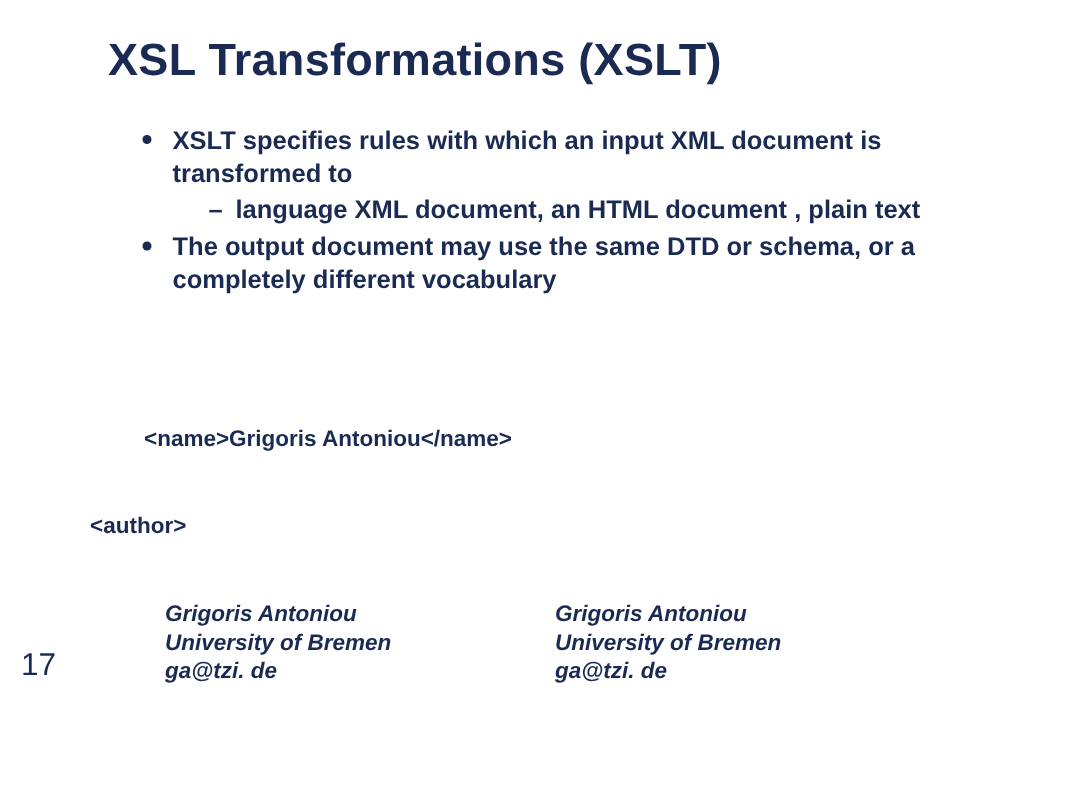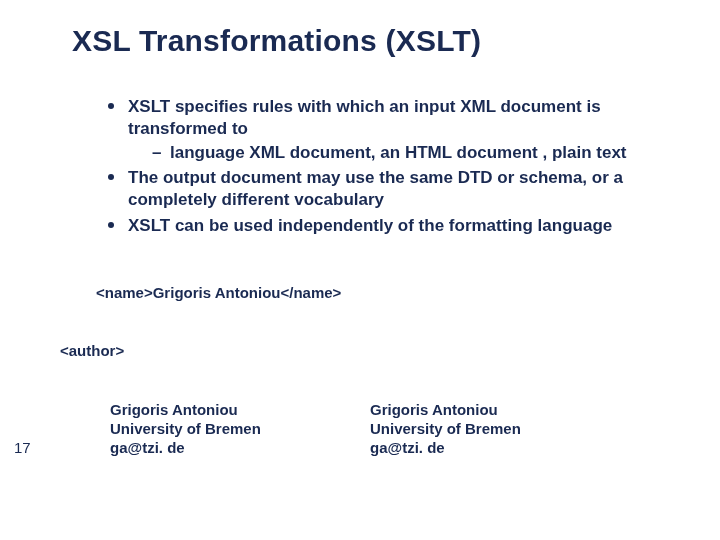--- a/index.html
+++ b/index.html
@@ -27,21 +27,21 @@
     letter-spacing: 0.2px;
   }
   .body {
     position: absolute;
     top: 80px;
     left: 90px;
     right: 50px;
   }
   ul.top {
     list-style: none;
-    margin: 16px;
+    margin: 3px;
     padding: 0;
     font-size: 17px;
     font-weight: bold;
     line-height: 1.28;
   }
   ul.top > li {
     position: relative;
     padding-left: 22px;
     margin-bottom: 4px;
   }
@@ -84,53 +84,53 @@
   .code .indent {
     display: inline-block;
     width: 36px;
   }
   .examples {
     position: absolute;
     top: 400px;
     left: 110px;
     right: 50px;
     display: flex;
+    font-style: italic;
   }
   .col {
     width: 260px;
     font-size: 15px;
     font-weight: bold;
     line-height: 1.28;
   }
   .page-num {
     position: absolute;
     left: 14px;
     bottom: 32px;
-    font-size: 15px;
+    font-size: 21px;
     font-weight: normal;
     color: #1a2a52;
   }
 </style>
 </head>
 <body>
 
 <div class="slide">
 
   <div class="title">XSL Transformations (XSLT)</div>
 
   <div class="body">
     <ul class="top">
       <li>
         <span>XSLT specifies rules with which an input XML document is transformed to</span>
         <ul class="sub">
           <li>language XML document, an HTML document , plain text</li>
         </ul>
       </li>
       <li>The output document may use the same DTD or schema, or a completely different vocabulary</li>
-      <li>XSLT can be used independently of the formatting language</li>
     </ul>
   </div>
 
   <div class="code">
     <div><span class="indent"></span><span>&lt;name&gt;Grigoris Antoniou&lt;/name&gt;</span></div>
     <div>&lt;author&gt;</div>
     
   </div>
 
   <div class="examples">

